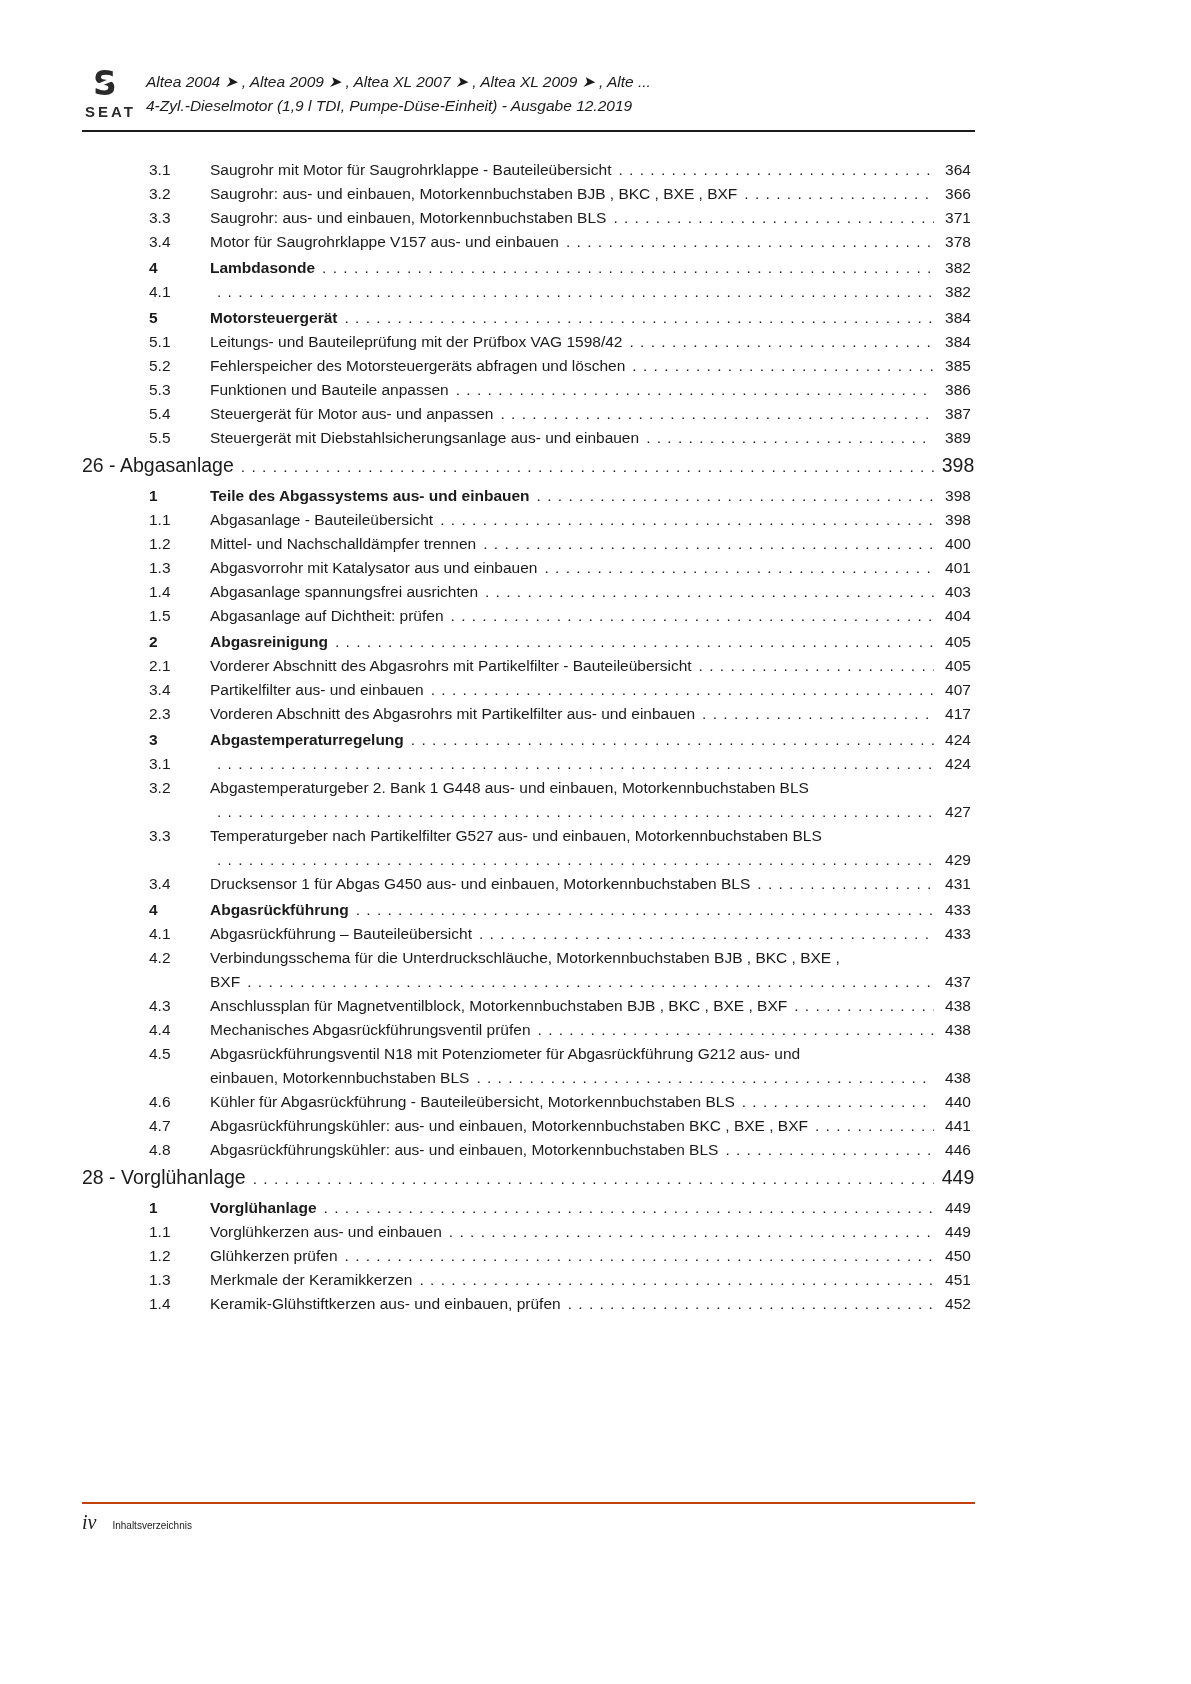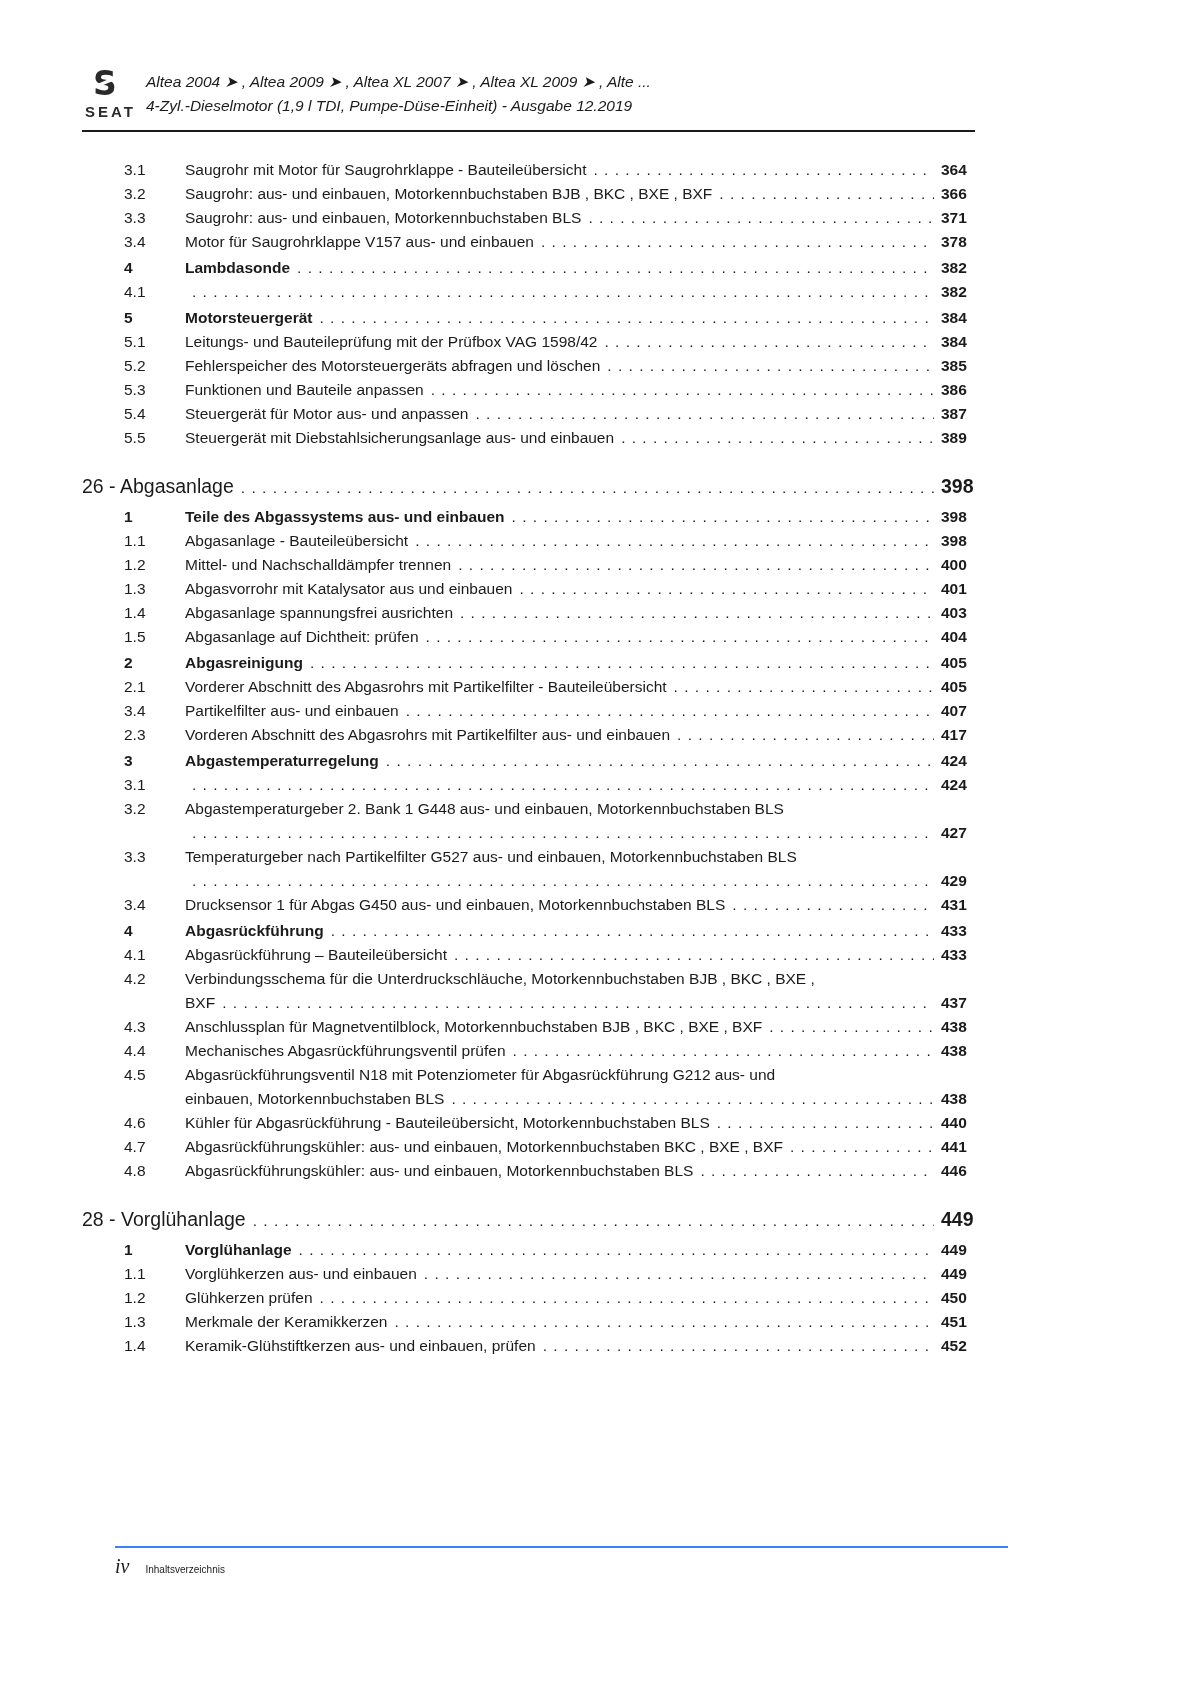--- a/index.html
+++ b/index.html
@@ -48,61 +48,59 @@
   }
 
   
   .toc { margin-top: 26px; }
   .entry {
     display: flex;
     align-items: baseline;
     font-size: 15.5px;
     line-height: 24px;
   }
-  .entry.sub, .entry.main { margin-left: 42px; }
+  .entry.sub, .entry.main { margin-left: 67px; }
   .entry.main { font-weight: bold; margin-top: 2px; }
   .entry.chapter {
     font-size: 19.5px;
     line-height: 30px;
-    margin-top: 21px;
   }
   .num { flex: 0 0 61px; }
   .body { flex: 1 1 auto; min-width: 0; }
   .full-line { display: block; white-space: nowrap; overflow: hidden; }
   .last-line { display: flex; align-items: baseline; }
   .title { white-space: nowrap; }
   .dots {
     flex: 1 1 0;
     min-width: 0;
     overflow: hidden;
     white-space: nowrap;
     letter-spacing: 1px;
     margin: 0 7px;
     font-weight: normal;
     font-size: 15.5px;
   }
   .page-num {
     flex: 0 0 auto;
     min-width: 34px;
-    text-align: left;
-    font-weight: bold;
+    text-align: center;
+    font-weight: normal;
   }
   .entry.chapter .page-num { font-size: 19.5px; }
 
   
   .footer {
     position: absolute;
     left: 82px;
-    top: 1546px;
+    top: 1502px;
     width: 893px;
-    border-top: 2px solid #3b82f6;
+    border-top: 2px solid #c2410c;
     padding-top: 7px;
     display: flex;
     align-items: baseline;
-    margin-left: 33px;
   }
   .footer-roman {
     font-family: "Liberation Serif", serif;
     font-style: italic;
     font-size: 20px;
     margin-right: 16px;
   }
   .footer-label { font-size: 10px; }
 </style>
 </head>

